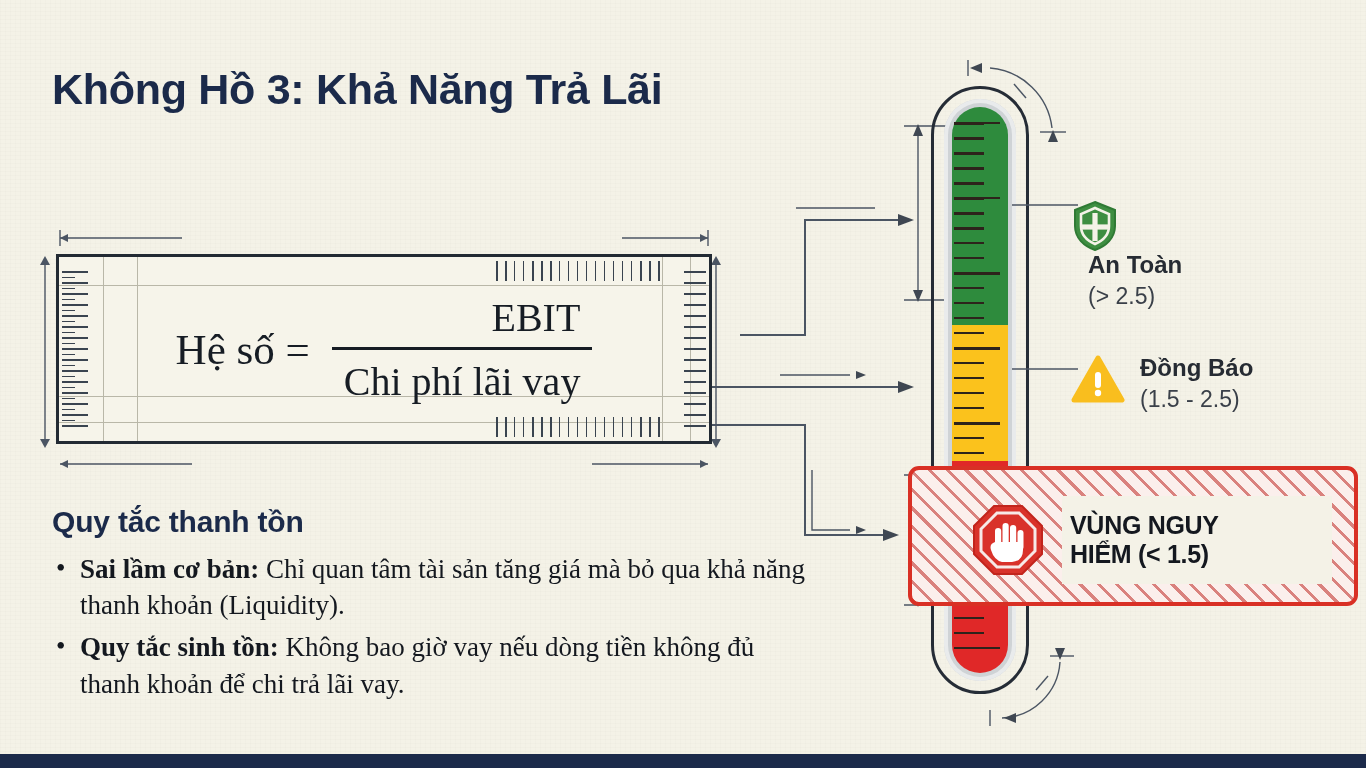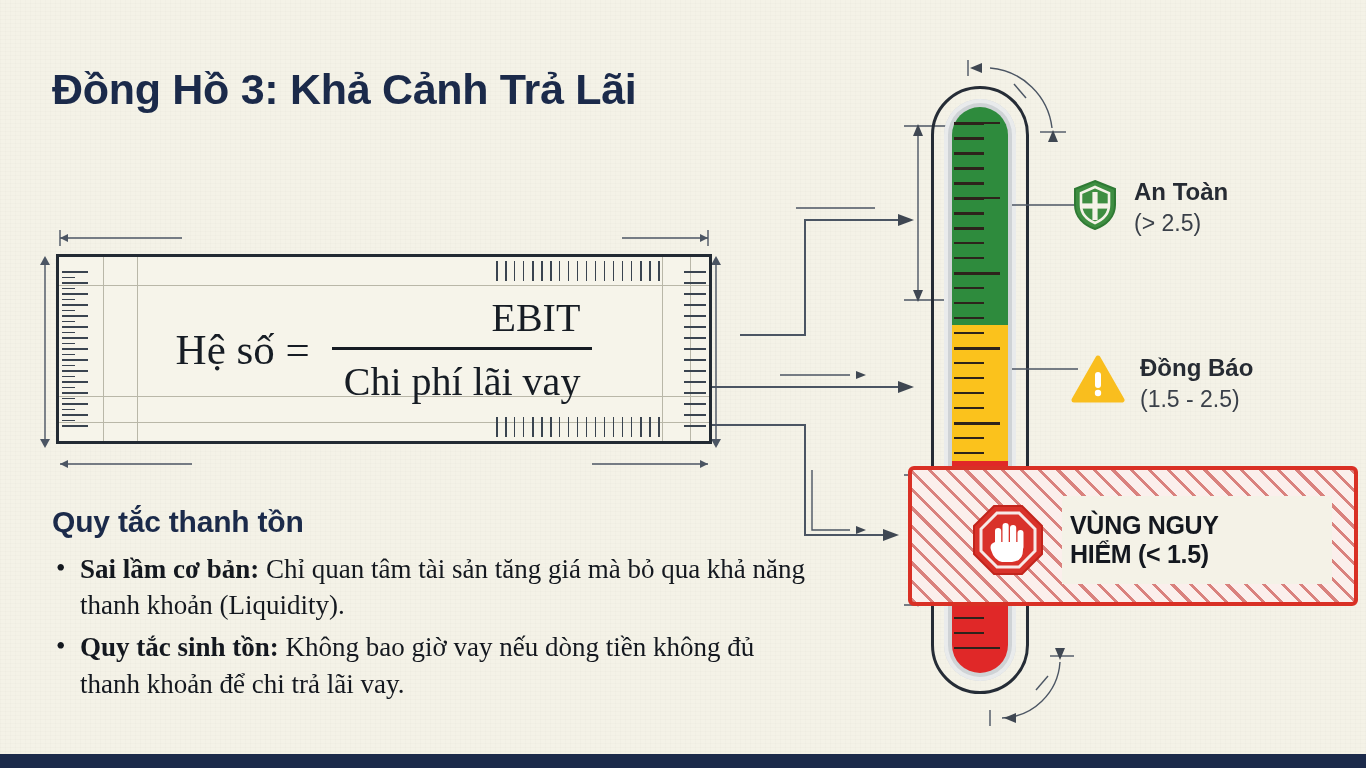--- a/index.html
+++ b/index.html
@@ -132,21 +132,21 @@
   }
   #thermo-ticks-long{
     position:absolute; left:23px; top:36px; width:46px; height:536px;
     background:repeating-linear-gradient(180deg,
       #2d231b 0 2.5px, transparent 2.5px 75px);
   }
 
   
   #danger-box{
     position:absolute; left:908px; top:466px; width:450px; height:140px;
-    border:4px solid #D93025; border-radius:6px;
+    border:4px solid #D93025; border-radius:11px;
     background:
       repeating-linear-gradient(45deg,
         rgba(190,40,35,.55) 0 3px, transparent 3px 13px),
       #FBEFEC;
     z-index:5;
   }
   #danger-inner{
     position:absolute; left:150px; top:26px; width:270px; height:88px;
     background:#F4F2E7;
     display:flex; align-items:center;
@@ -155,32 +155,32 @@
     color:#14181f; font-size:25px; font-weight:bold; line-height:1.16;
     padding-left:8px; letter-spacing:-.3px;
   }
   #stop-sign{ position:absolute; left:-92px; top:6px; }
 
   
   .legend{ position:absolute; display:flex; align-items:flex-start; z-index:5; }
   .legend .lg-txt{ margin-left:16px; }
   .lg-title{ font-size:24px; font-weight:bold; color:#262b33; line-height:1.12; }
   .lg-range{ font-size:23px; color:#3a4049; line-height:1.3; margin-top:3px;}
-  #legend-safe{ left:1072px; top:179px; }
+  #legend-safe{ left:1072px; top:200px;flex-direction:column; }
   #legend-warn{ left:1072px; top:355px; }
 
   svg{ display:block; overflow:visible; }
 </style>
 </head>
 <body>
 
 <div id="grain"></div>
 
 <h1 id="title">
-  <span class="l">Đồng Hồ 3: Khả Cảnh Trả Lãi</span>
+  <span class="l">Không Hồ 3: Khả Năng Trả Lãi</span>
 </h1>
 
 <div id="formula-wrap">
 
   <svg class="dim" style="left:0;top:0;" width="690" height="26">
     <line x1="28" y1="12" x2="150" y2="12" stroke="#4b5563" stroke-width="1.4"></line>
     <path d="M28 12 l8 -4 v8 z" fill="#4b5563" stroke="none"></path>
     <line x1="590" y1="12" x2="676" y2="12" stroke="#4b5563" stroke-width="1.4"></line>
     <path d="M676 12 l-8 -4 v8 z" fill="#4b5563" stroke="none"></path>
     <line x1="28" y1="4" x2="28" y2="20" stroke="#4b5563" stroke-width="1.4"></line>

